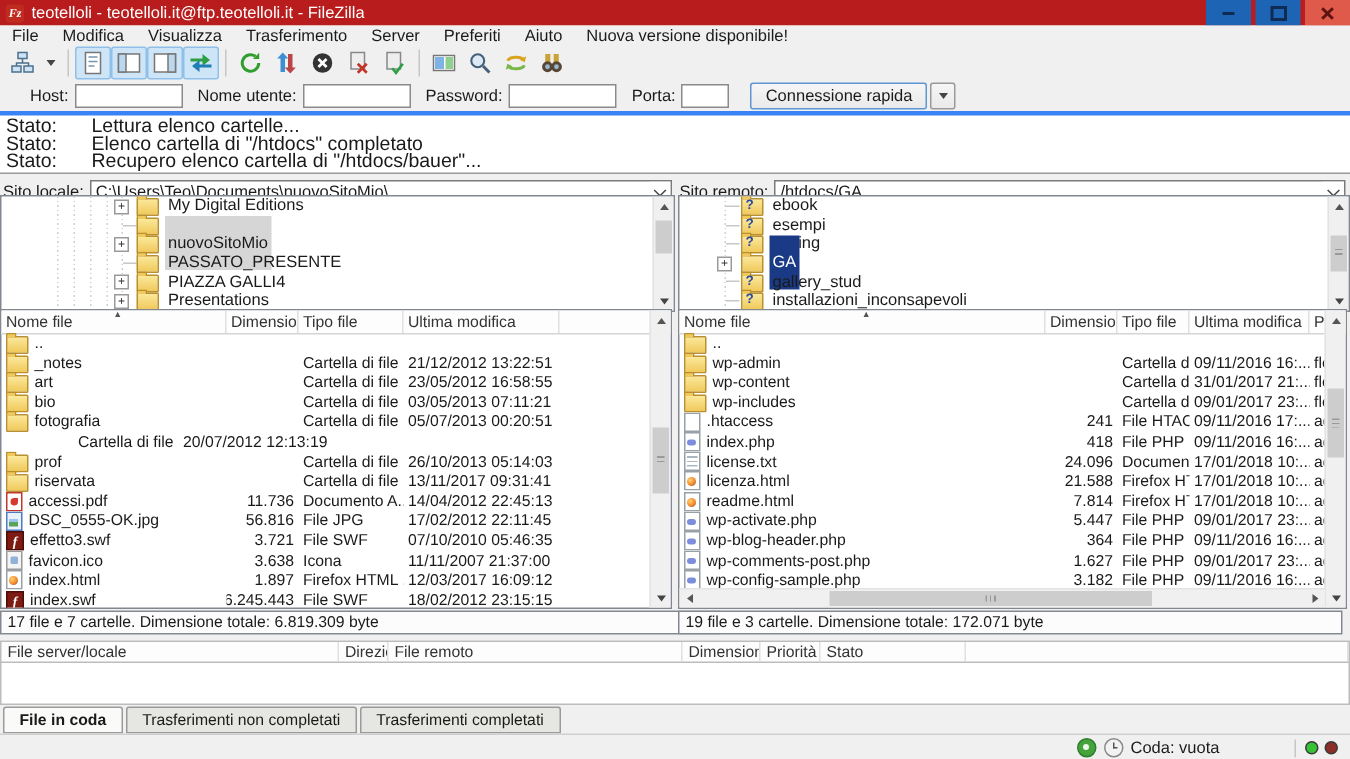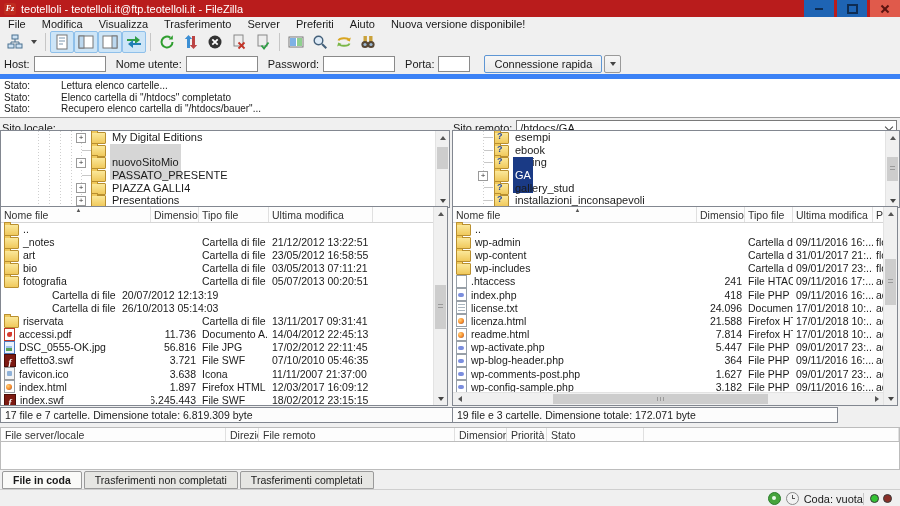--- a/index.html
+++ b/index.html
@@ -34,31 +34,31 @@
   .tb.pressed{background:#cde5f7;border-color:#8fc0ea}
   .tb svg{width:16px;height:16px}
   .tb.caret{width:12px}
   .tb-sep{width:1px;height:18px;background:#c6c6c6;margin:0 4px;flex:none}
   .tri-down{width:0;height:0;border-left:3px solid transparent;border-right:3px solid transparent;border-top:4px solid #444}
   .tri-up{width:0;height:0;border-left:3px solid transparent;border-right:3px solid transparent;border-bottom:4px solid #555}
   .tri-left{width:0;height:0;border-top:3px solid transparent;border-bottom:3px solid transparent;border-right:4px solid #555}
   .tri-right{width:0;height:0;border-top:3px solid transparent;border-bottom:3px solid transparent;border-left:4px solid #555}
 
   
-  .quickbar{position:absolute;top:53px;left:0;right:0;height:21px;display:flex;align-items:center;padding-left:4px}
+  .quickbar{position:absolute;top:53px;left:0;right:0;height:21px;display:flex;align-items:center;padding-left:20px}
   .qlabel{margin-right:4px;white-space:nowrap}
   .qinput{height:14px;border:1px solid #8a8a8a;background:#fff;width:66px;margin-right:10px;font-size:11px;padding:0 2px}
   .qinput.port{width:26px}
   .qc-btn{height:16px;border:1px solid #5e96d4;background:linear-gradient(#f6f6f6,#eaeaea);display:flex;align-items:center;
           padding:0 9px;margin-left:4px;white-space:nowrap;border-radius:2px}
   .qc-caret{height:16px;width:15px;border:1px solid #9a9a9a;background:linear-gradient(#f6f6f6,#eaeaea);display:flex;align-items:center;justify-content:center;margin-left:2px;border-radius:2px}
 
   
-  .log{position:absolute;top:74px;left:0;right:0;height:37px;background:#fff;border-top:5px solid #3b82f6;border-bottom:1px solid #9a9a9a;
-       font-size:10px;line-height:11.5px;overflow:hidden;padding-top:1px}
+  .log{position:absolute;top:74px;left:0;right:0;height:37px;background:#fff;border-top:3px solid #3b82f6;border-bottom:1px solid #9a9a9a;
+       font-size:13px;line-height:11.5px;overflow:hidden;padding-top:1px}
   .log-row{display:flex}
   .log-label{width:57px;padding-left:4px;flex:none}
 
   
   .pathrow{position:absolute;top:112px;height:32px;display:flex;align-items:center}
   .pathrow.local{left:2px;width:446px}
   .pathrow.remote{left:453px;width:444px}
   .plabel{margin-right:4px;white-space:nowrap;flex:none}
   .combo{flex:1;height:15px;border:1px solid #7a7a7a;background:#fff;display:flex;align-items:center;padding-left:3px;position:relative;overflow:hidden;white-space:nowrap}
   .combo .chevbox{position:absolute;right:0;top:0;bottom:0;width:14px;display:flex;align-items:center;justify-content:center;background:#fff}
@@ -136,21 +136,21 @@
   .hs-btn{position:absolute;top:0;bottom:0;width:13px;display:flex;align-items:center;justify-content:center}
   .hs-btn.left{left:0}.hs-btn.right{right:0}
   .hs-thumb{position:absolute;top:1px;bottom:1px;left:100px;width:215px;background:#cdcdcd}
   .hs-thumb::after{content:"";position:absolute;top:3px;bottom:3px;left:50%;margin-left:-4px;width:7px;
      background:repeating-linear-gradient(90deg,#9a9a9a 0 1px,transparent 1px 3px)}
 
   
   .pstatus{position:absolute;top:407px;height:16px;background:#fcfcfc;border:1px solid #828790;box-sizing:border-box;
            display:flex;align-items:center;padding-left:4px;font-size:10.5px;white-space:nowrap;overflow:hidden}
   .pstatus.local{left:0;width:480px}
-  .pstatus.remote{left:452px;width:386px}
+  .pstatus.remote{left:452px;width:443px}
 
   
   .queue-header{position:absolute;top:427px;left:0;width:900px;height:15px;background:#fdfdfd;border:1px solid #bcbcbc;
                 box-sizing:border-box;display:flex}
   .qh-cell{border-right:1px solid #e0e0e0;padding:0 4px;font-size:10.5px;color:#333;display:flex;align-items:center;
            overflow:hidden;white-space:nowrap;box-sizing:border-box;flex:none}
   .qh-cell.c0{width:225px}.qh-cell.c1{width:33px}.qh-cell.c2{width:196px}.qh-cell.c3{width:52px}
   .qh-cell.c4{width:40px}.qh-cell.c5{width:97px}.qh-cell.c6{flex:1}
   .queue-body{position:absolute;top:442px;left:0;width:900px;height:28px;background:#fff;border:1px solid #bcbcbc;border-top:none;box-sizing:border-box}
 
@@ -162,21 +162,21 @@
 
   
   .statusbar{position:absolute;top:489px;left:0;right:0;height:17px;background:#f0f0f0;border-top:1px solid #cfcfcf;
              display:flex;align-items:center;justify-content:flex-end}
   .sb-icon{width:11px;height:11px;border-radius:50%;margin-right:5px;position:relative;flex:none}
   .sb-gear{background:#46a33c;border:1px solid #2c7d2c}
   .sb-gear::after{content:"";position:absolute;left:3px;top:3px;width:4px;height:4px;border-radius:50%;background:#eafaea}
   .sb-clock{background:#f2f2f2;border:1px solid #8a8a8a}
   .sb-clock::after{content:"";position:absolute;left:5px;top:2px;width:1px;height:4px;background:#555}
   .sb-clock::before{content:"";position:absolute;left:5px;top:5px;width:3px;height:1px;background:#555}
-  .sb-text{white-space:nowrap}
+  .sb-text{margin-right:50px;white-space:nowrap}
   .sb-sep{width:1px;height:12px;background:#c6c6c6;margin-right:6px}
   .led{width:7px;height:7px;border-radius:50%;border:1px solid #3a3a3a;margin-right:4px;flex:none}
   .led.green{background:#35c335}
   .led.red{background:#8a2f28;margin-right:8px}
 </style>
 </head>
 <body>
 
 <div class="app">
 
@@ -335,20 +335,26 @@
         <span class="log-message">Elenco cartella di "/htdocs" completato</span>
       </div>
       <div class="log-row">
         <span class="log-label">Stato:</span>
         <span class="log-message">Recupero elenco cartella di "/htdocs/bauer"...</span>
       </div>
     </div>
 
   <div class="pathrow local">
     <span class="plabel">Sito locale:</span>
+    <div class="combo">
+      <span>C:\Users\Teo\Documents\nuovoSitoMio\</span>
+      <span class="chevbox">
+          <span class="chev"></span>
+        </span>
+    </div>
   </div>
   <div class="pathrow remote">
     <span class="plabel">Sito remoto:</span>
     <div class="combo">
       <span>/htdocs/GA</span>
       <span class="chevbox">
           <span class="chev"></span>
         </span>
     </div>
   </div>
@@ -408,28 +414,28 @@
         </div>
     </div>
   </div>
   <div class="tree tree-remote">
     <div class="tree-rows" id="rtree">
         <div class="trow">
           <span class="dash"></span>
           <span class="ic-wrap">
             <span class="ic ic-folder folderq"></span>
           </span>
+          <span class="tlabel">ebook</span>
+        </div>
+        <div class="trow">
+          <span class="dash"></span>
+          <span class="ic-wrap">
+            <span class="ic ic-folder folderq"></span>
+          </span>
           <span class="tlabel">esempi</span>
-        </div>
-        <div class="trow">
-          <span class="dash"></span>
-          <span class="ic-wrap">
-            <span class="ic ic-folder folderq"></span>
-          </span>
-          <span class="tlabel">ebook</span>
         </div>
         <div class="trow">
           <span class="dash"></span>
           <span class="ic-wrap">
             <span class="ic ic-folder folderq"></span>
           </span>
           <span class="tlabel">fishing</span>
         </div>
         <div class="trow">
           <span class="exp">+</span>
@@ -526,20 +532,24 @@
           <span class="fc c1 num"></span>
           <span class="fc c2">Cartella di file</span>
           <span class="fc c3">05/07/2013 00:20:51</span>
         </div>
         <div class="fr">
           <span class="fc c1 num"></span>
           <span class="fc c2">Cartella di file</span>
           <span class="fc c3">20/07/2012 12:13:19</span>
         </div>
         <div class="fr">
+          <span class="fc c0">
+            <span class="ic ic-folder"></span>
+            <span>prof</span>
+          </span>
           <span class="fc c1 num"></span>
           <span class="fc c2">Cartella di file</span>
           <span class="fc c3">26/10/2013 05:14:03</span>
         </div>
         <div class="fr">
           <span class="fc c0">
             <span class="ic ic-folder"></span>
             <span>riservata</span>
           </span>
           <span class="fc c1 num"></span>

